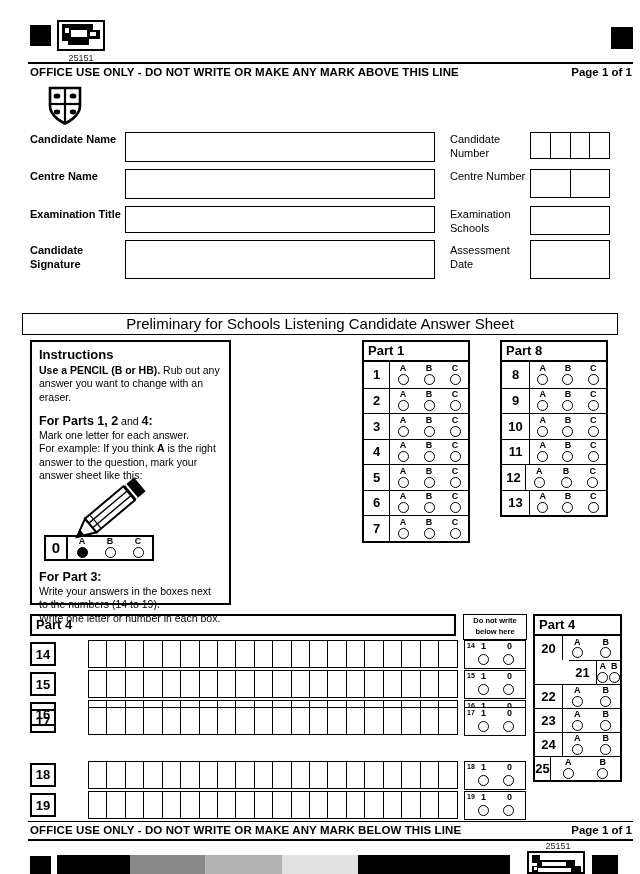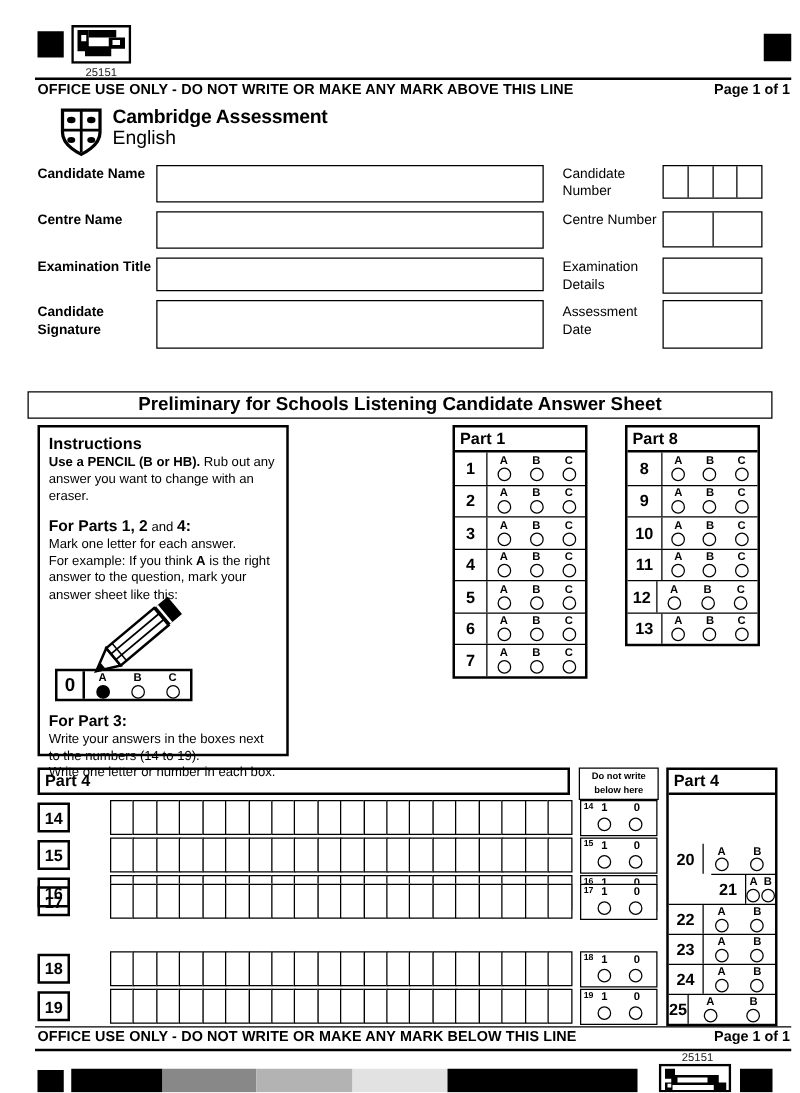--- a/index.html
+++ b/index.html
@@ -32,21 +32,21 @@
   .cells { display:flex; }
   .cells .cell { flex:1; border-right:1.5px solid #000; }
   .cells .cell:last-child { border-right:none; }
 
   .supervisor { position:absolute; left:48px; top:291px; font-size:11px; font-weight:bold; display:flex; align-items:center; }
   .bubble { width:11px; height:11px; border:1.6px solid #000; border-radius:50%; background:#fff; display:inline-block; flex:none; }
   .bubble.filled { background:#000; }
   .sup-bubble { margin-left:8px; }
 
   .title-bar { position:absolute; left:22px; top:313px; width:596px; height:22px; border:1.5px solid #000;
-    font-size:15px; font-weight:bold; text-align:center; line-height:19px; }
+    font-size:15px; font-weight:normal; text-align:center; line-height:19px; }
 
   .instructions { position:absolute; left:30px; top:340px; width:201px; height:265px; border:2px solid #000; padding:5px 7px; font-size:10.5px; line-height:1.28; }
   .ins-h { font-size:13px; font-weight:bold; }
   .ins-h2 { font-size:12.5px; font-weight:bold; margin-top:9px; }
   .ins-h2 .mid { font-weight:normal; font-size:10.5px; }
   .ins-p b { font-weight:bold; }
   .example { position:relative; height:84px; }
   .ex-strip { position:absolute; left:5px; top:52px; width:110px; height:26px; border:2px solid #000; display:flex; background:#fff; }
   .ex-zero { width:22px; border-right:2px solid #000; display:flex; align-items:center; justify-content:center; font-size:15px; font-weight:bold; }
   .ex-opts { flex:1; display:flex; }
@@ -111,24 +111,20 @@
   <div class="logo">
     <svg width="34" height="40" viewBox="0 0 34 40">
       <path d="M2 2 H32 V20 C32 31 17 37.5 17 37.5 C17 37.5 2 31 2 20 Z" fill="#fff" stroke="#000" stroke-width="2.6"></path>
       <line x1="17" y1="2" x2="17" y2="36" stroke="#000" stroke-width="2.2"></line>
       <line x1="2" y1="18" x2="32" y2="18" stroke="#000" stroke-width="2.2"></line>
       <ellipse cx="9" cy="10" rx="3.4" ry="2.6" fill="#000"></ellipse>
       <ellipse cx="25" cy="10" rx="3.4" ry="2.6" fill="#000"></ellipse>
       <ellipse cx="9" cy="26" rx="3.2" ry="2.4" fill="#000"></ellipse>
       <ellipse cx="25" cy="26" rx="3.2" ry="2.4" fill="#000"></ellipse>
     </svg>
-    <div class="logo-text">
-      <div class="logo-l1">Cambridge Assessment</div>
-      <div class="logo-l2">English</div>
-    </div>
   </div>
 
   <div class="flabel" style="top:133px">Candidate Name</div>
   <div class="fbox" style="left:125px; top:132px; width:310px; height:30px"></div>
 
   <div class="flabel" style="top:170px">Centre Name</div>
   <div class="fbox" style="left:125px; top:169px; width:310px; height:30px"></div>
 
   <div class="flabel" style="top:208px">Examination Title</div>
   <div class="fbox" style="left:125px; top:206px; width:310px; height:27px"></div>
@@ -143,21 +139,21 @@
     <div class="cell"></div>
     <div class="cell"></div>
   </div>
 
   <div class="flabel-r" style="top:170px">Centre Number</div>
   <div class="fbox cells" style="left:530px; top:169px; width:80px; height:29px">
     <div class="cell"></div>
     <div class="cell"></div>
   </div>
 
-  <div class="flabel-r" style="top:208px">Examination Details</div>
+  <div class="flabel-r" style="top:208px">Examination Schools</div>
   <div class="fbox" style="left:530px; top:206px; width:80px; height:29px"></div>
 
   <div class="flabel-r" style="top:244px">Assessment Date</div>
   <div class="fbox" style="left:530px; top:240px; width:80px; height:39px"></div>
 
 
   <div class="title-bar">Preliminary for Schools Listening Candidate Answer Sheet</div>
 
   <div class="instructions">
     <div class="ins-h">Instructions</div>
@@ -626,21 +622,21 @@
           <span class="dnw-lab dnw-l1">1</span>
           <span class="dnw-lab dnw-l0">0</span>
           <span class="bubble dnw-c1"></span>
           <span class="bubble dnw-c0"></span>
         </div>
       </div>
     </div>
 
   <div class="part-table" id="part4" style="left:533px; top:614px; width:89px">
       <div class="pt-header">Part 4</div>
-      <div class="pt-row" style="height: 24px; margin-top: 39px;">
+      <div class="pt-row" style="height: 24px;">
         <div class="pt-num" style="width: 28px;">20</div>
         <div class="pt-opts">
           <div class="pt-opt">
             <div class="pt-letter">A</div>
             <div class="bubble"></div>
           </div>
           <div class="pt-opt">
             <div class="pt-letter">B</div>
             <div class="bubble"></div>
           </div>

